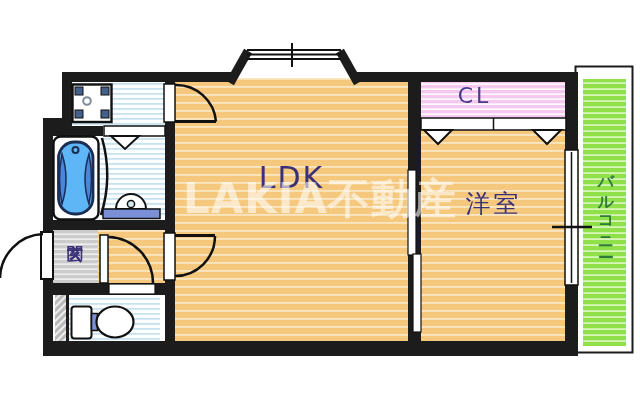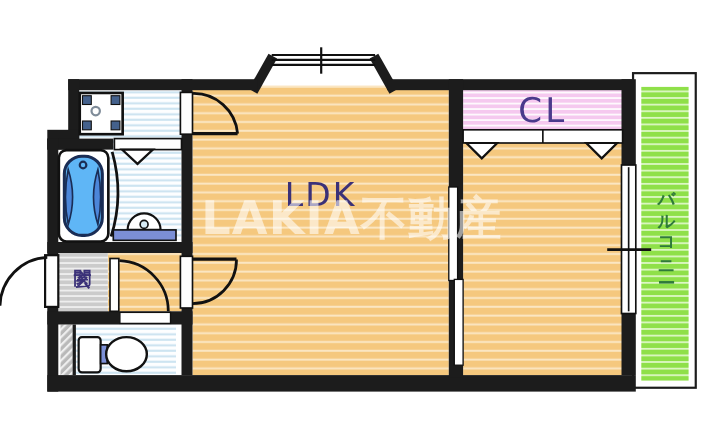--- a/index.html
+++ b/index.html
@@ -3,21 +3,21 @@
 <meta charset="utf-8">
 <style>
   html,body{margin:0;padding:0;background:#ffffff;}
   .stage{position:relative;width:640px;height:400px;background:#ffffff;overflow:hidden;
          font-family:"DejaVu Sans",sans-serif;}
   .plan-svg{position:absolute;left:0;top:0;}
   .label{position:absolute;color:#3B3178;z-index:5;pointer-events:none;}
   .label .line{display:block;text-align:center;}
   .ldk-label{left:175px;top:158px;width:233px;font-size:30px;letter-spacing:2px;line-height:40px;font-weight:500;}
   .bed-label{left:421px;top:188px;width:145px;font-size:25px;letter-spacing:3px;line-height:31px;font-weight:500;}
-  .cl-label{left:421px;top:83px;width:145px;font-size:31px;letter-spacing:3px;text-align:center;font-weight:500;color:#4A3A8C;}
+  .cl-label{left:402px;top:83px;width:145px;font-size:22px;letter-spacing:3px;text-align:center;font-weight:500;color:#4A3A8C;}
   .genkan-label{left:64px;top:231px;height:54px;font-size:16px;writing-mode:vertical-rl;text-orientation:upright;
                 letter-spacing:2px;font-weight:600;}
   .balcony-label{left:595px;top:163px;height:145px;font-size:16px;writing-mode:vertical-rl;text-orientation:upright;
                  letter-spacing:3px;color:#2F7A3A;font-weight:600;}
   .watermark{left:183px;top:171px;font-size:42px;font-weight:bold;color:rgba(255,255,255,0.58);
              white-space:nowrap;z-index:6;letter-spacing:1px;}
 </style>
 </head>
 <body>
 
@@ -176,20 +176,21 @@
         <ellipse cx="115" cy="322" rx="18.5" ry="15.5" fill="#ffffff" stroke="#111111" stroke-width="2.2"></ellipse>
       </g>
     </g>
   </svg>
 
   <div class="label ldk-label">
     <span class="line">LDK</span>
   </div>
 
   <div class="label bed-label">
+    <span class="line">洋室</span>
   </div>
 
   <div class="label cl-label">CL</div>
 
   <div class="label genkan-label">玄関</div>
 
   <div class="label balcony-label">バルコニー</div>
 
   <div class="label watermark">LAKIA不動産</div>
 

